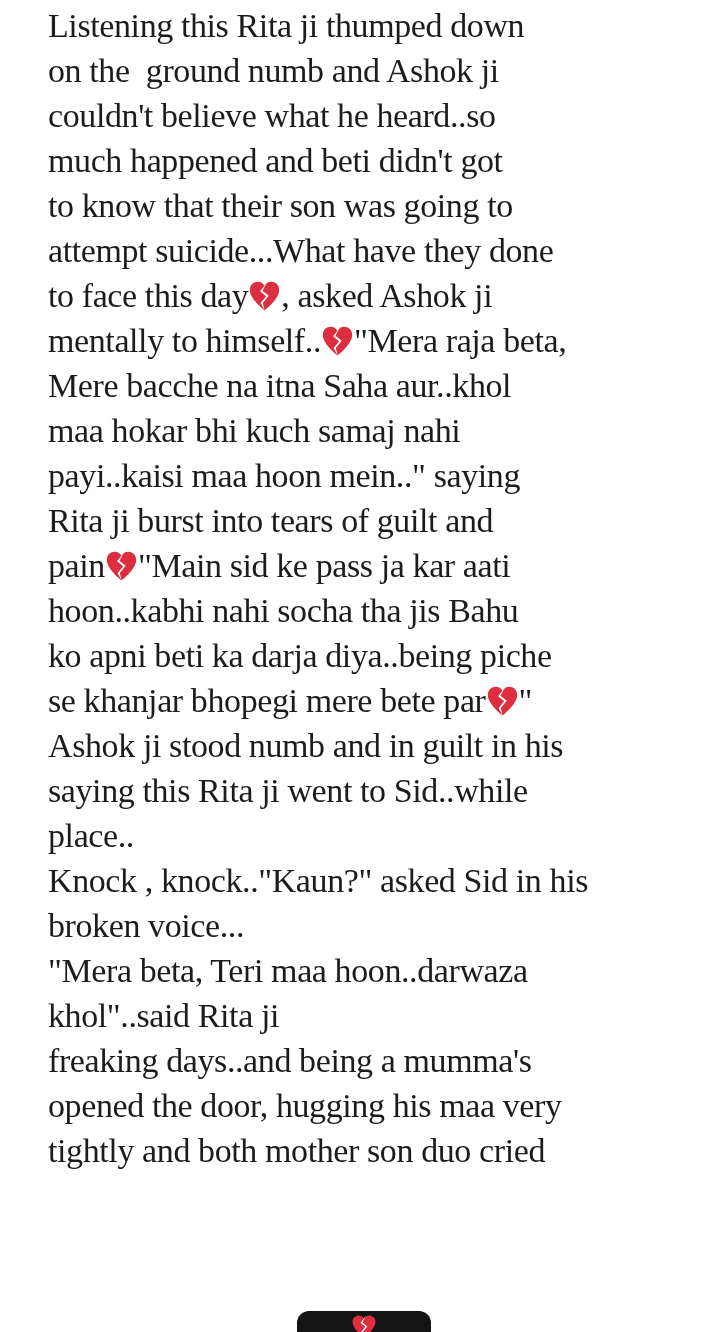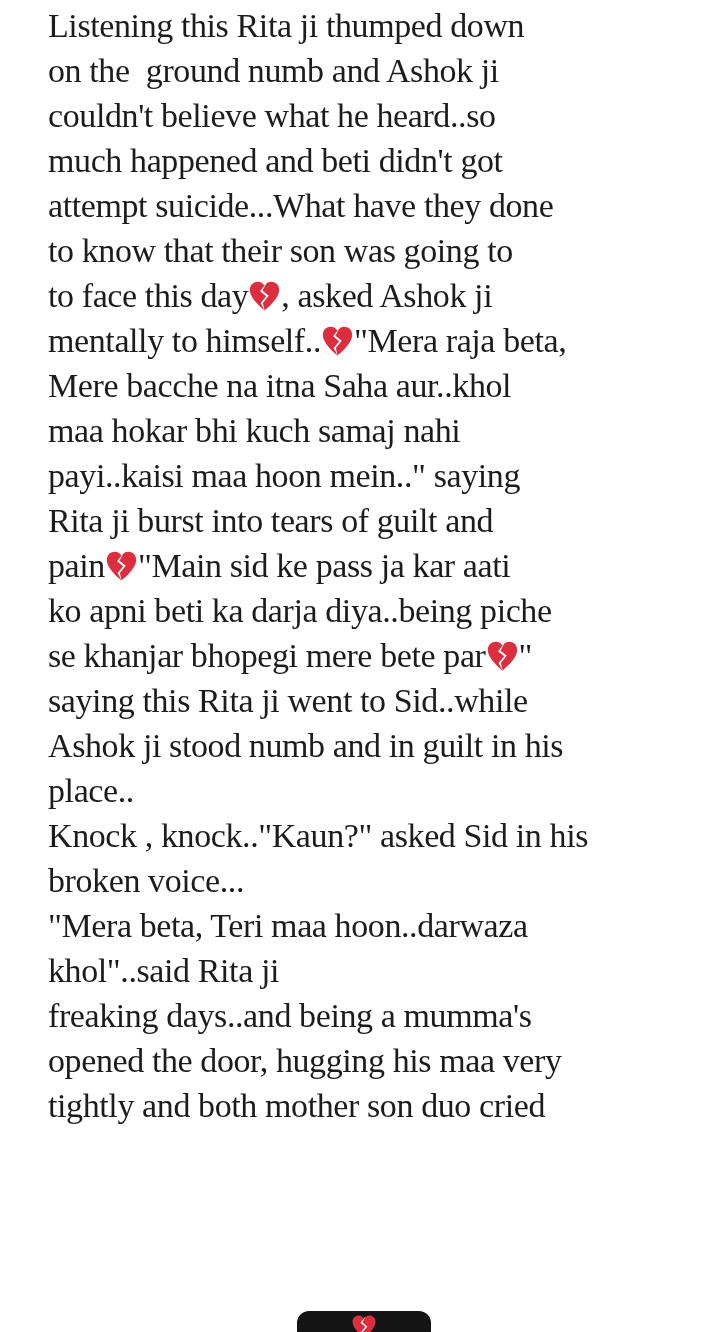--- a/index.html
+++ b/index.html
@@ -72,41 +72,42 @@
   <div class="top-partial">
 
     <span class="dot">.</span>
   </div>
 
   <div class="story">
       <div class="line"><span>Listening this Rita ji thumped down</span></div>
       <div class="line"><span>on the  ground numb and Ashok ji</span></div>
       <div class="line"><span>couldn't believe what he heard..so</span></div>
       <div class="line"><span>much happened and beti didn't got</span></div>
+      <div class="line"><span>to know that their son was going to</span></div>
       <div class="line"><span>attempt suicide...What have they done</span></div>
-      <div class="line"><span>to know that their son was going to</span></div>
       <div class="line"><span>to face this day</span><span class="heart"><svg viewBox="0 0 36 36" width="33" height="33">
             <use href="#bheart"></use>
           </svg></span><span>, asked Ashok ji</span></div>
       <div class="line"><span>mentally to himself..</span><span class="heart"><svg viewBox="0 0 36 36" width="33" height="33">
             <use href="#bheart"></use>
           </svg></span><span>"Mera raja beta,</span></div>
       <div class="line"><span>Mere bacche na itna Saha aur..khol</span></div>
       <div class="line"><span>maa hokar bhi kuch samaj nahi</span></div>
       <div class="line"><span>payi..kaisi maa hoon mein.." saying</span></div>
       <div class="line"><span>Rita ji burst into tears of guilt and</span></div>
       <div class="line"><span>pain</span><span class="heart"><svg viewBox="0 0 36 36" width="33" height="33">
             <use href="#bheart"></use>
           </svg></span><span>"Main sid ke pass ja kar aati</span></div>
+      <div class="line"><span>hoon..kabhi nahi socha tha jis Bahu</span></div>
       <div class="line"><span>ko apni beti ka darja diya..being piche</span></div>
       <div class="line"><span>se khanjar bhopegi mere bete par</span><span class="heart"><svg viewBox="0 0 36 36" width="33" height="33">
             <use href="#bheart"></use>
           </svg></span><span>"</span></div>
+      <div class="line"><span>Ashok ji stood numb and in guilt in his</span></div>
       <div class="line"><span>saying this Rita ji went to Sid..while</span></div>
-      <div class="line"><span>Ashok ji stood numb and in guilt in his</span></div>
       <div class="line"><span>place..</span></div>
       <div class="line"><span>Knock , knock.."Kaun?" asked Sid in his</span></div>
       <div class="line"><span>broken voice...</span></div>
       <div class="line"><span>"Mera beta, Teri maa hoon..darwaza</span></div>
       <div class="line"><span>khol"..said Rita ji</span></div>
       <div class="line"><span>freaking days..and being a mumma's</span></div>
       <div class="line"><span>opened the door, hugging his maa very</span></div>
       <div class="line"><span>tightly and both mother son duo cried</span></div>
     </div>
 

